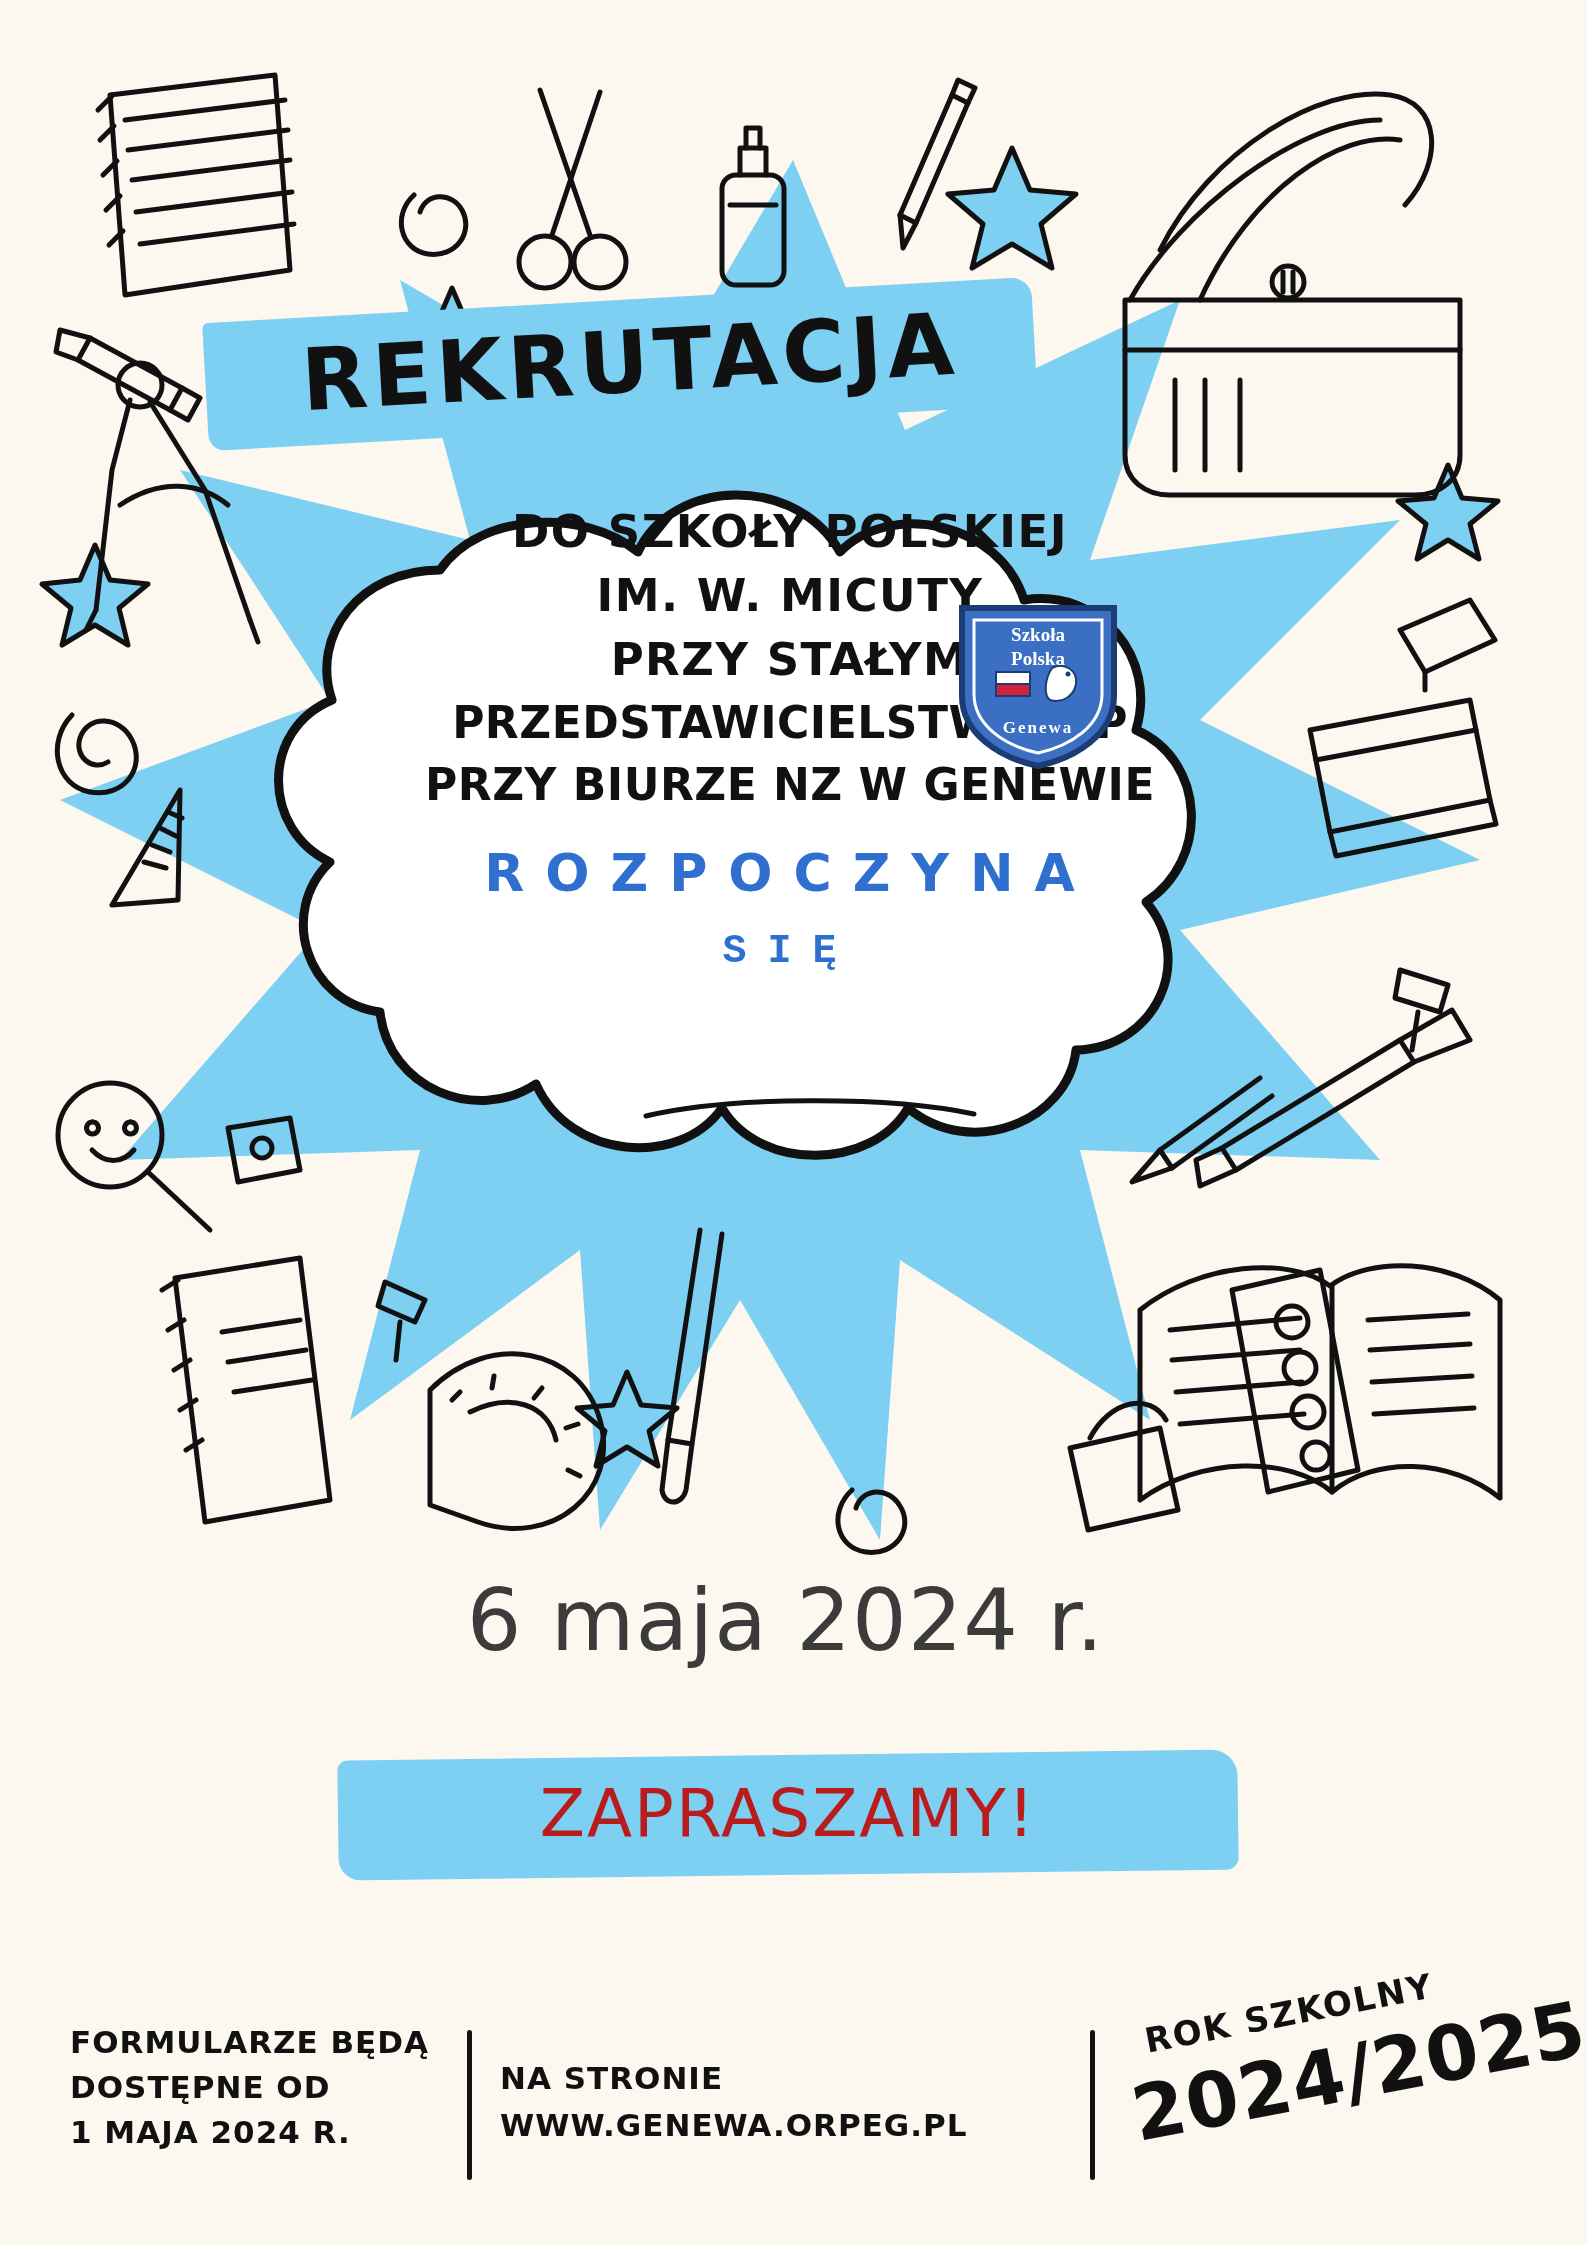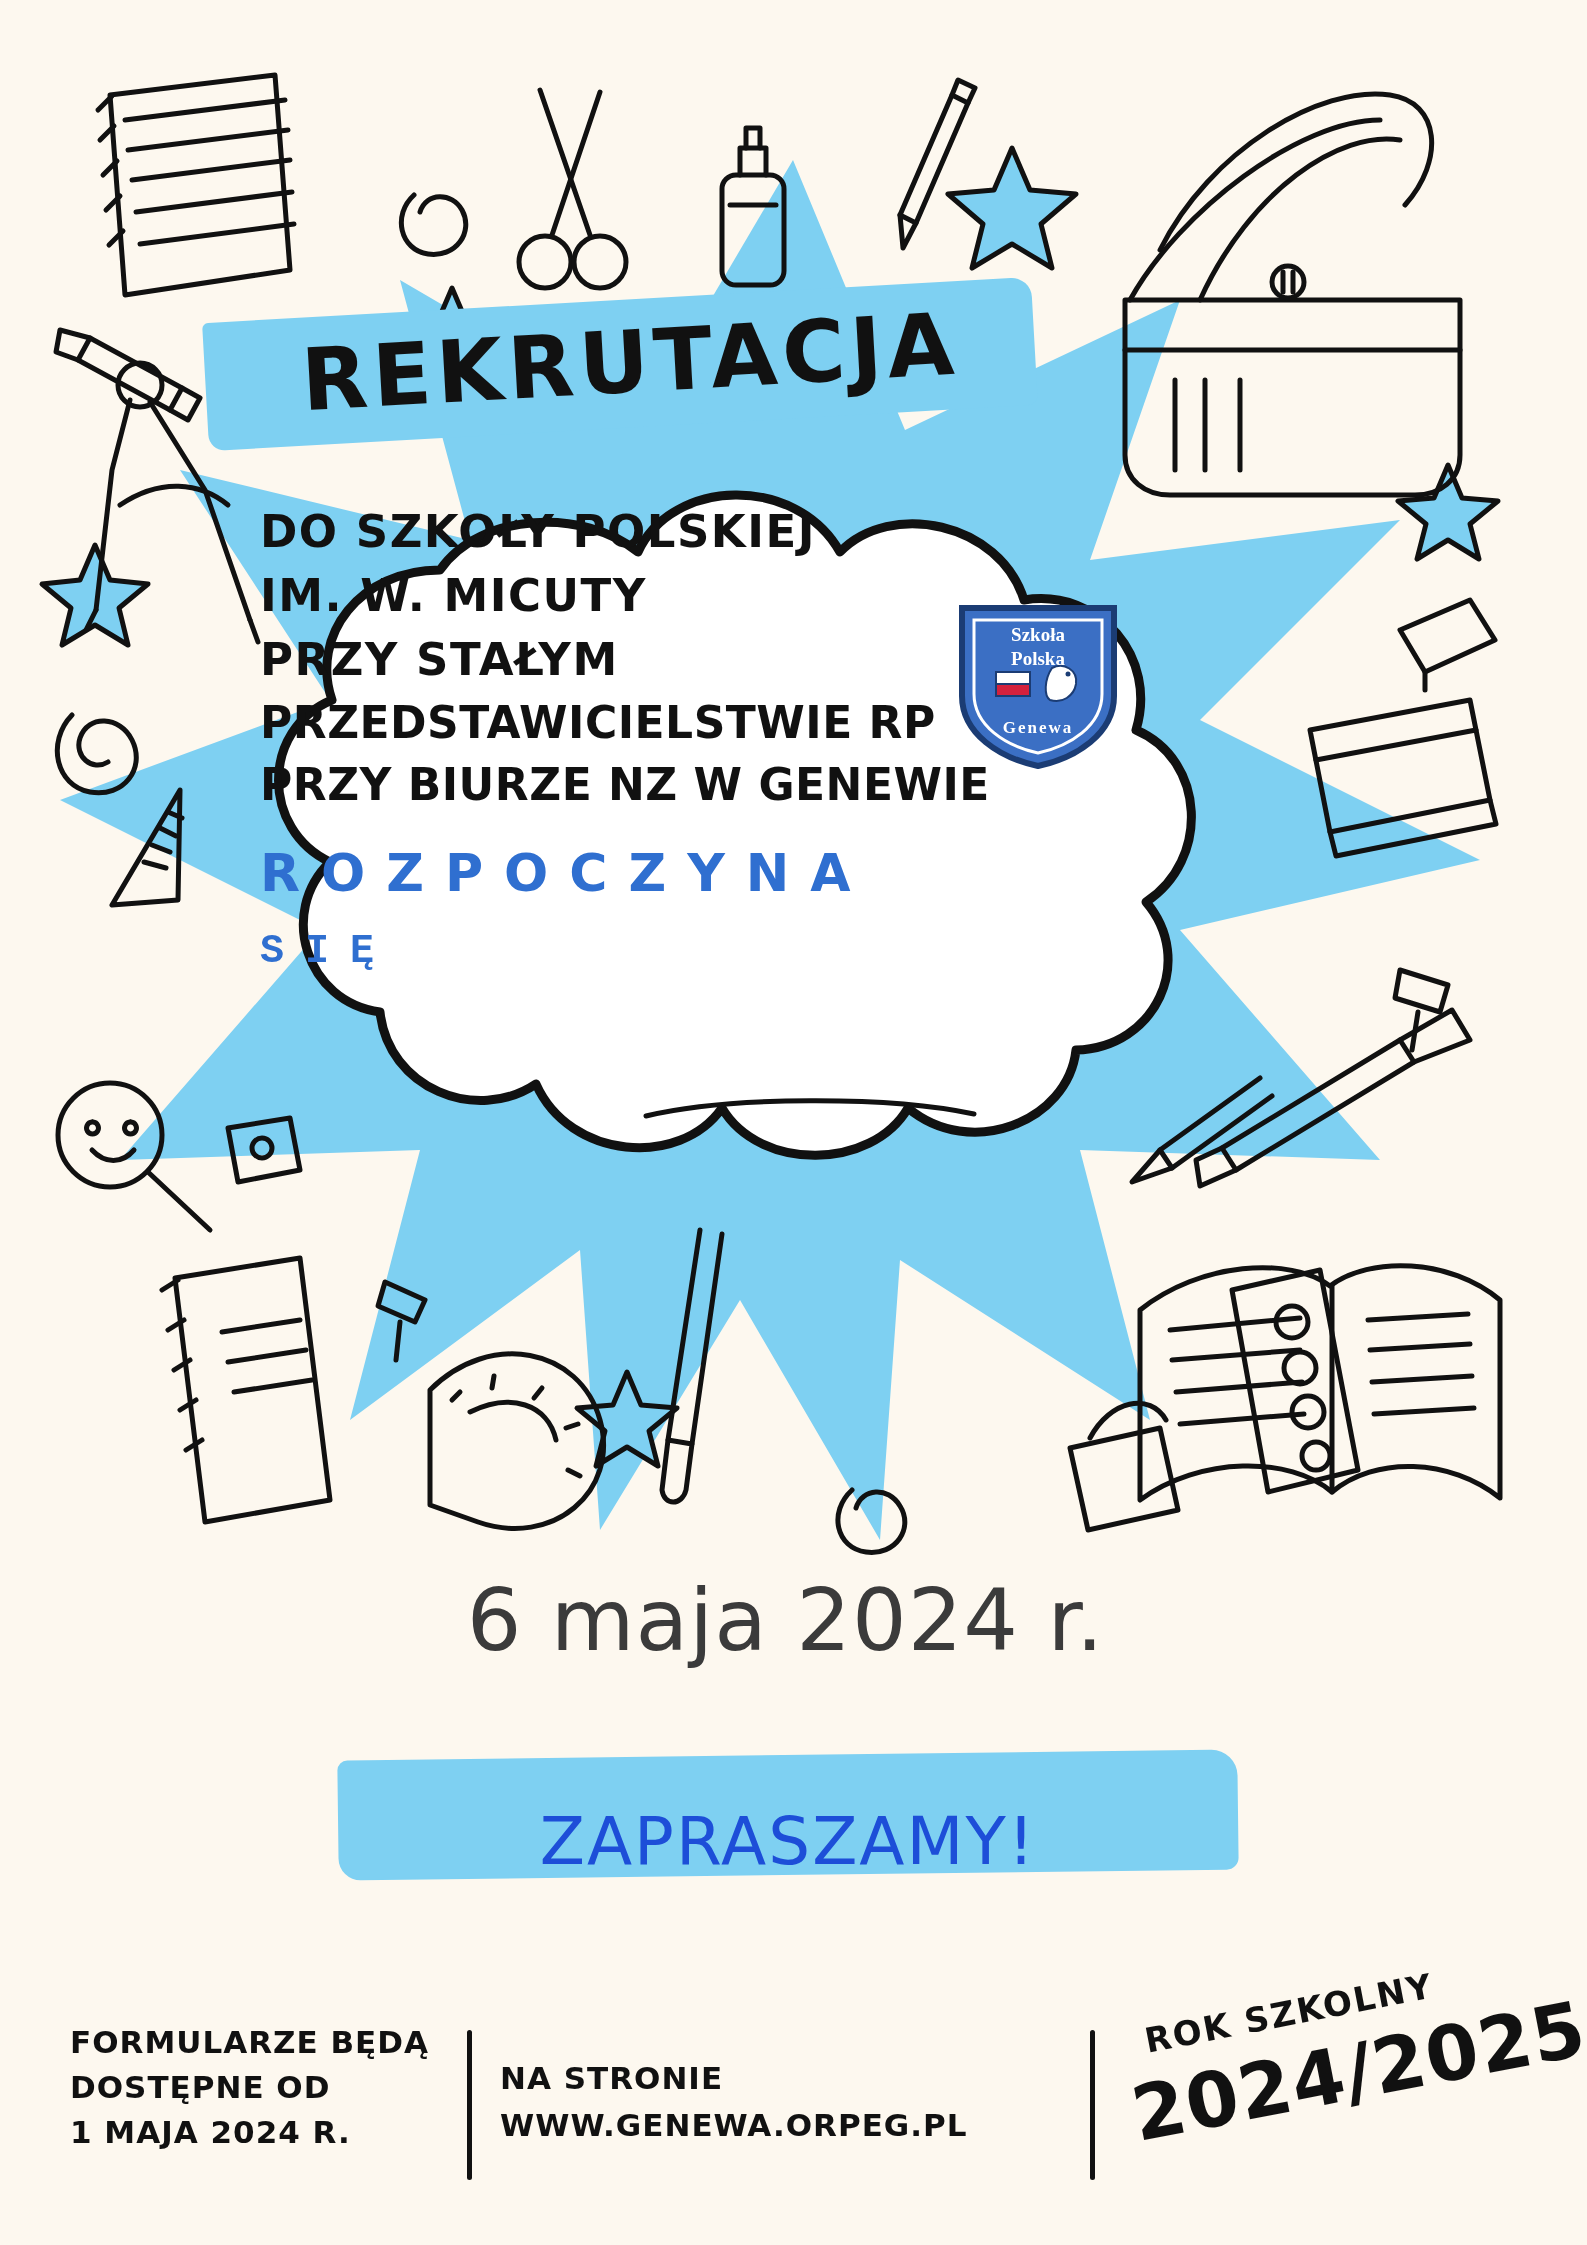--- a/index.html
+++ b/index.html
@@ -63,20 +63,21 @@
     left: 240px;
     top: 400px;
     width: 1080px;
     height: 900px;
   }
   .cloud-content {
     position: absolute;
     left: 260px;
     top: 500px;
     width: 1060px;
+    text-align: center;
   }
   .cloud-line {
     font-family: "DejaVu Sans", sans-serif;
     font-weight: 700;
     font-size: 45px;
     letter-spacing: 1.5px;
     color: #111;
     line-height: 1.42;
     white-space: nowrap;
   }
@@ -149,23 +150,22 @@
   }
   .invite-text {
     position: absolute;
     left: 338px;
     top: 1775px;
     width: 900px;
     text-align: center;
     font-family: "DejaVu Sans", sans-serif;
     font-weight: 400;
     font-size: 66px;
-    color: #1d4ed8;
+    color: #b91c1c;
     letter-spacing: 2px;
-    margin-top: 28px;
   }
 
   
   .footer-left {
     position: absolute;
     left: 70px;
     top: 2020px;
     width: 380px;
     font-family: "DejaVu Sans", sans-serif;
     font-weight: 700;

